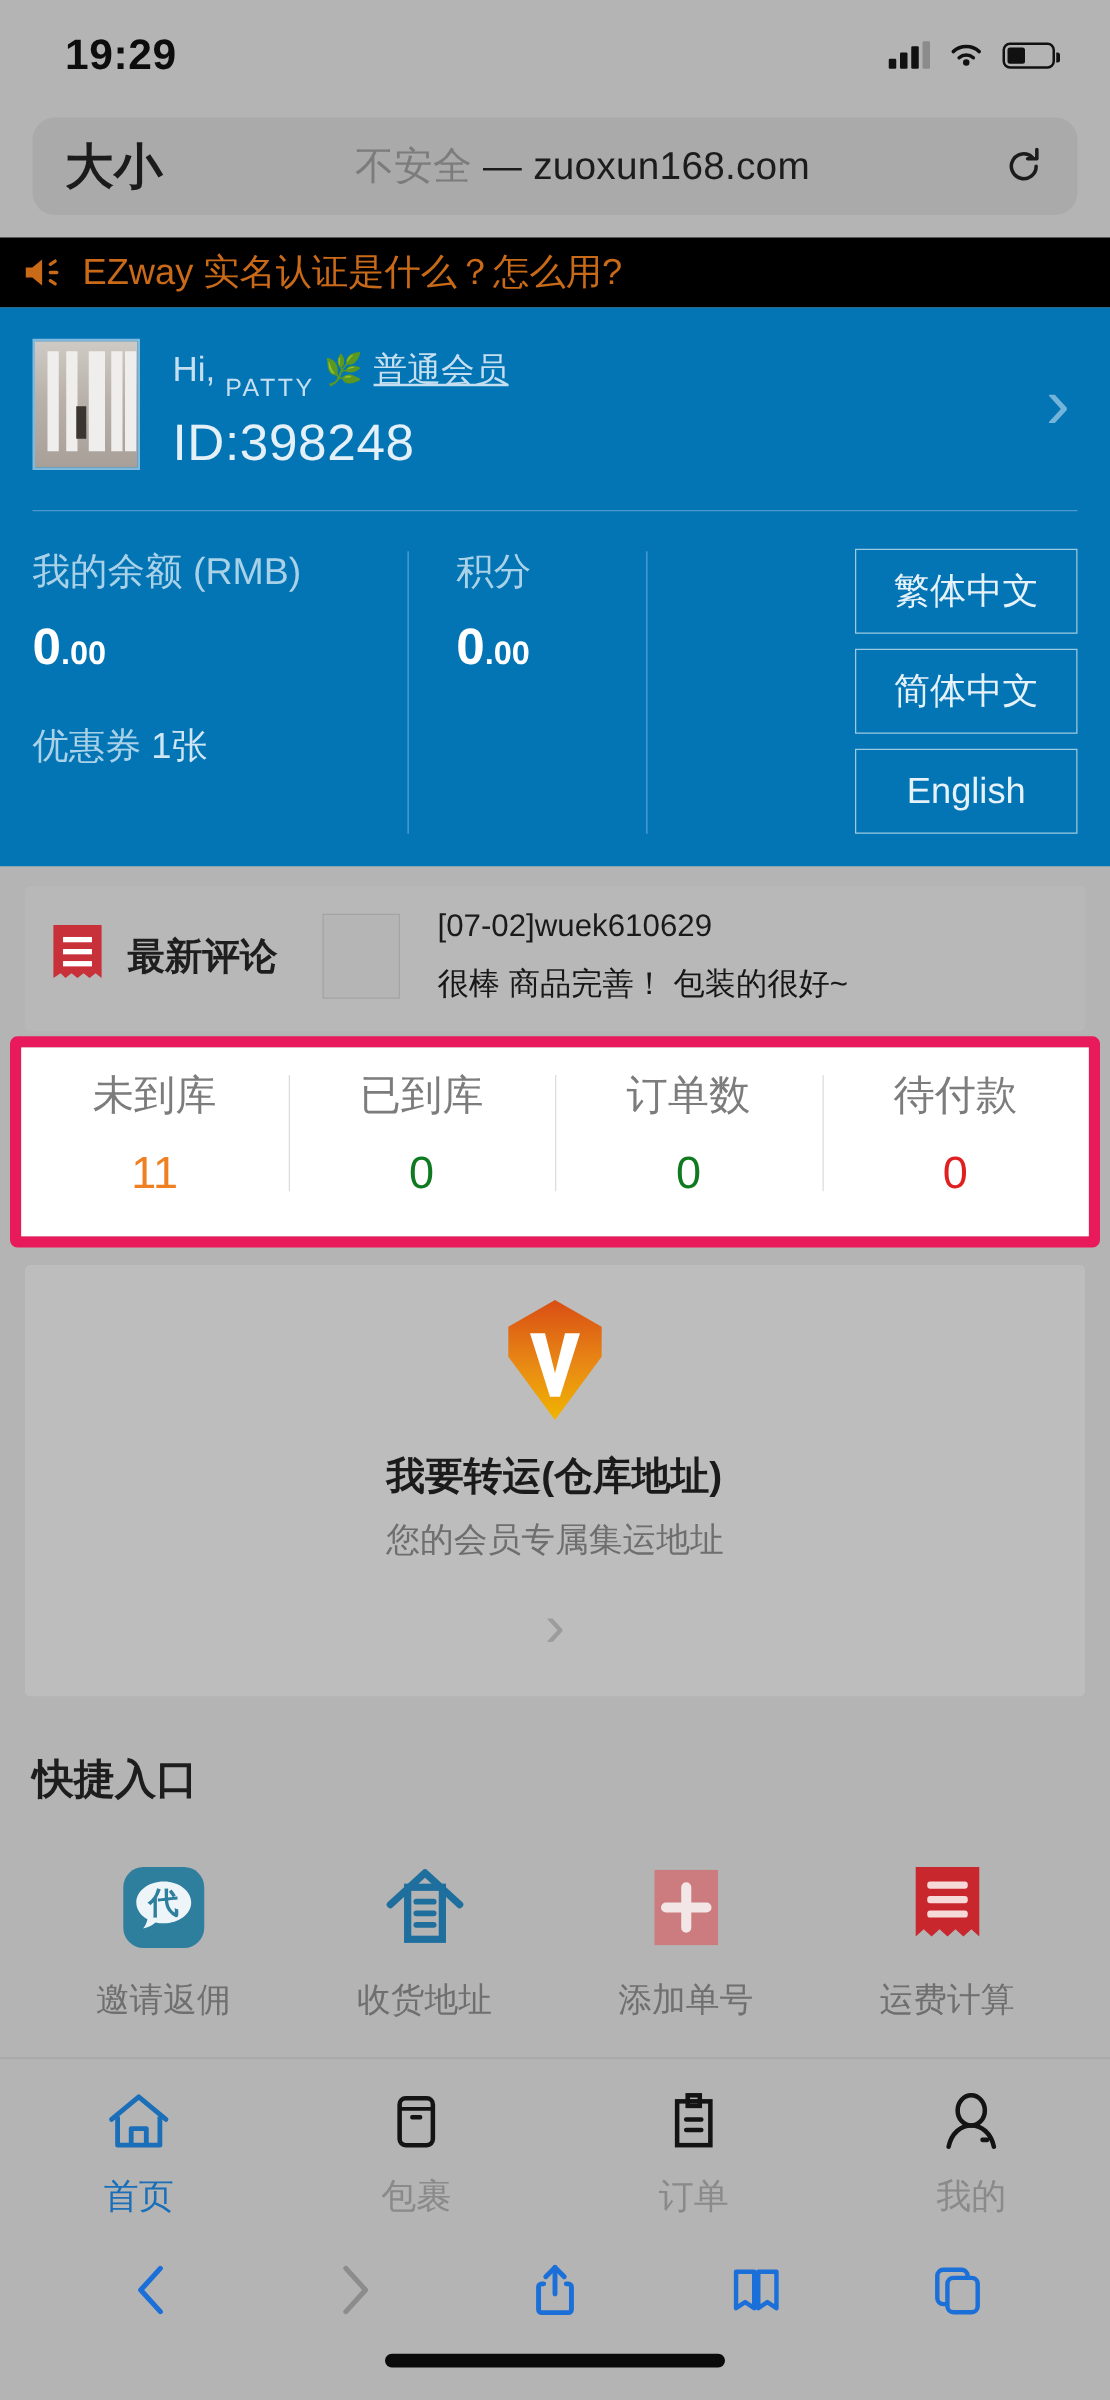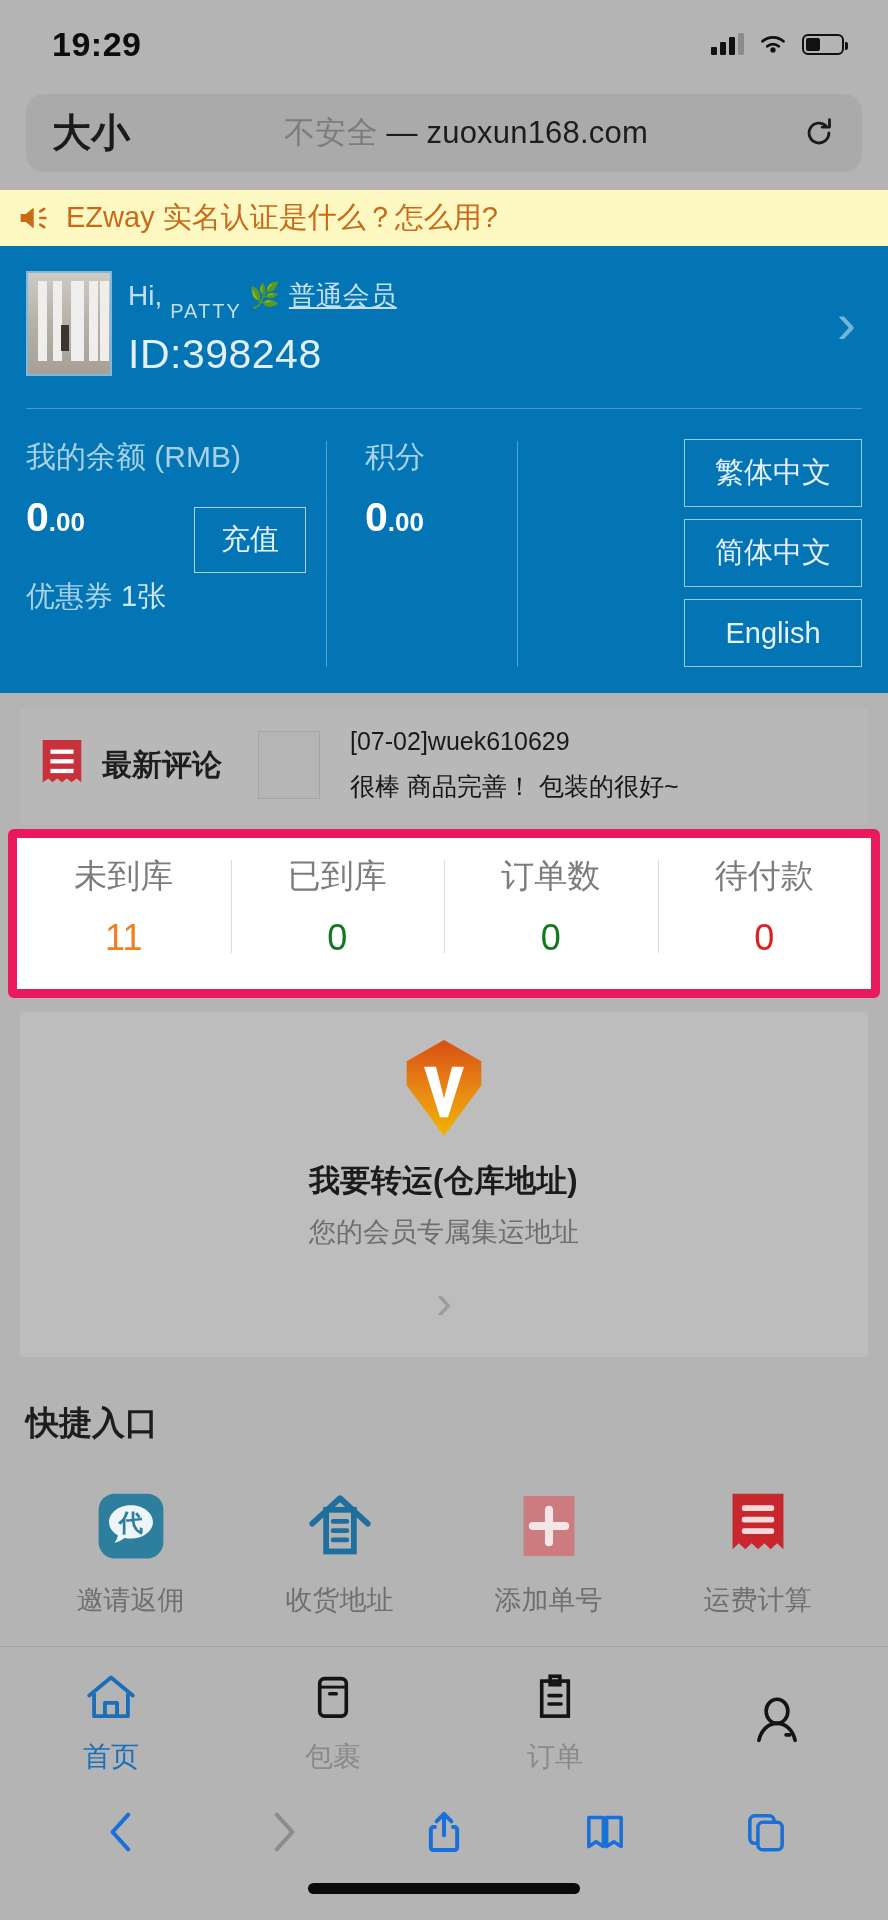--- a/index.html
+++ b/index.html
@@ -38,42 +38,42 @@
   .url-size { font-size:39px; color:#1b1b1b; font-weight:600; }
   .url-center { flex:1; text-align:center; font-size:31px; color:#1c1c1c; letter-spacing:.2px;}
   .url-center .insecure { color:#7c7c7c; }
   .reload {
     width:34px; height:34px; position:relative; flex-shrink:0;
   }
   .reload svg { width:34px; height:34px; display:block; }
 
   
   .announce {
-    background:#fef9c3; height:56px; display:flex; align-items:center;
+    background:#000000; height:56px; display:flex; align-items:center;
     gap:14px; padding:0 18px;
   }
   .announce .horn { width:34px; height:30px; flex-shrink:0; }
   .announce .txt { font-size:29px; color:#c96a19; white-space:nowrap; }
 
   
   .bluepanel { background:#0374b4; padding:22px 26px 26px; }
   .profile-row { display:flex; align-items:center; }
   .avatar {
     width:86px; height:105px; border:2px solid #7fb9dc; flex-shrink:0;
     background:linear-gradient(180deg,#cfcac4 0%,#b9b2ab 45%,#a79f98 100%);
     position:relative; overflow:hidden;
   }
   .avatar .col { position:absolute; top:8%; width:9px; height:80%; background:#efeeec; }
   .avatar .col:nth-child(1){left:12%}
   .avatar .col:nth-child(2){left:30%}
   .avatar .col:nth-child(3){left:52%;width:13px}
   .avatar .col:nth-child(4){left:74%}
   .avatar .col:nth-child(5){left:88%}
   .avatar .fig { position:absolute; left:40%; top:52%; width:8px; height:26px; background:#3a3530; }
-  .profile-text { flex:1; padding-left:16px; }
+  .profile-text { flex:1; padding-left:26px; }
   .hi-line { display:flex; align-items:center; gap:8px; color:#c6dff0; font-size:28px; }
   .hi-line .small-name { font-size:20px; letter-spacing:2px;margin-top:32px; }
   .leaf { font-size:25px; }
   .grade { font-size:27px;text-decoration:underline; }
   .uid { color:#e4f0f8; font-size:41px; margin-top:8px; letter-spacing:.5px; }
   .chev-right { color:#73b4d8; font-size:58px; font-weight:300; line-height:1; padding-right:6px; }
   .divider { height:1px; background:#4b9acb; margin:30px 0 0; }
 
   .stats-row { display:flex; align-items:flex-start; padding-top:28px; min-height:190px; }
   .stat-block { position:relative; }
@@ -236,21 +236,20 @@
     </div>
 
     <div class="divider"></div>
 
     <div class="stats-row">
       <div class="stat-block stat-bal">
         <div class="stat-label">我的余额 (RMB)</div>
         <div class="stat-val">
           <span>0</span><small>.00</small>
         </div>
-        <div class="topup">充值</div>
         <div class="coupon">
           <span>优惠券</span>
           <b>1张</b>
         </div>
       </div>
 
       <div class="bar-v"></div>
 
       <div class="stat-block stat-pts">
         <div class="stat-label">积分</div>
@@ -416,20 +415,21 @@
       <div class="tab-label">订单</div>
     </div>
     <div class="tab">
       <div class="tab-icon">
         <svg width="58" height="58" viewBox="0 0 48 48">
           <ellipse cx="24" cy="16" rx="9" ry="10" stroke="#141414" stroke-width="3" fill="none"></ellipse>
           <path d="M9 40c2-9 8-14 15-14s13 5 15 14" stroke="#141414" stroke-width="3" fill="none" stroke-linecap="round"></path>
           <rect x="30" y="34" width="6" height="3" rx="1.4" fill="#141414"></rect>
         </svg>
       </div>
+      <div class="tab-label">我的</div>
     </div>
   </div>
 
   <div class="safaribar">
     <div class="sb-btn">
       <svg width="40" height="44" viewBox="0 0 24 28">
           <path d="M16 3 L6 14 L16 25" stroke="#1a6fd8" stroke-width="2.6" fill="none" stroke-linecap="round" stroke-linejoin="round"></path>
         </svg>
     </div>
     <div class="sb-btn">

